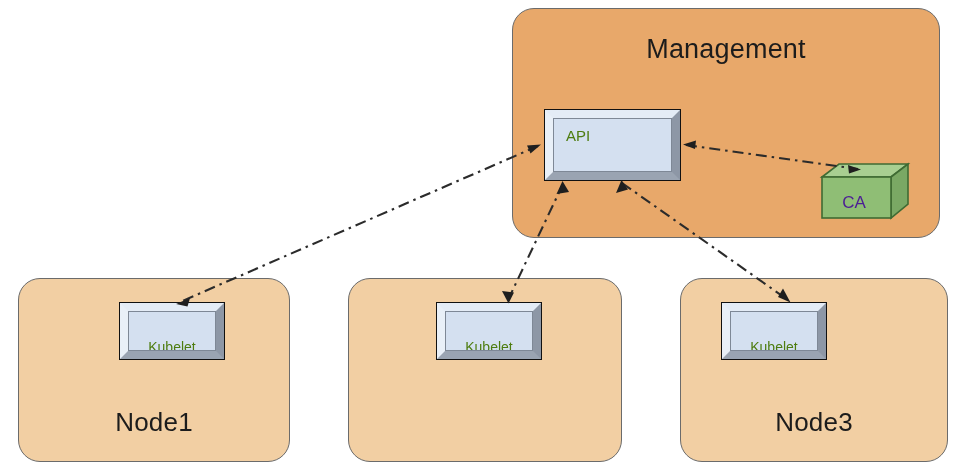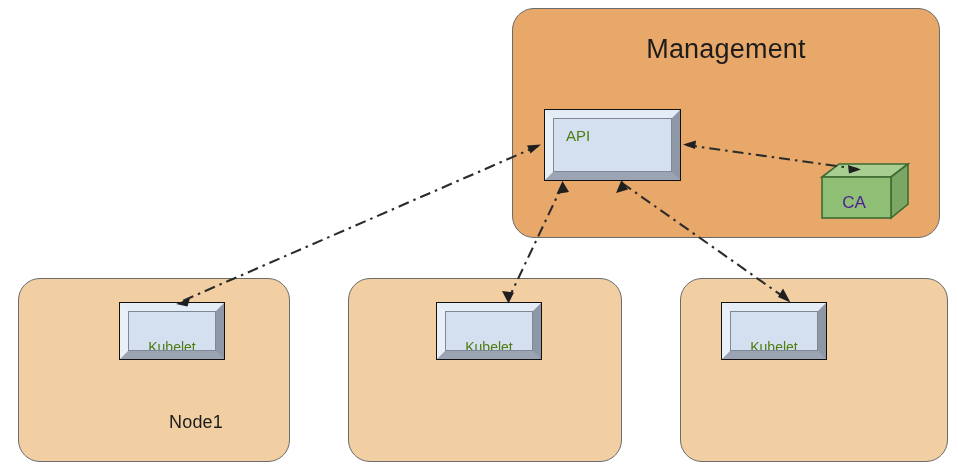--- a/index.html
+++ b/index.html
@@ -42,23 +42,22 @@
     letter-spacing: 0.2px;
     -webkit-font-smoothing: antialiased;
   }
   .mgmt-title {
     top: 24px;
     font-size: 27px;
     line-height: 32px;
   }
   .node-title {
     bottom: 24px;
-    font-size: 18px;
+    font-size: 26px;
     line-height: 30px;
-    margin-left: 42px;
   }
 
   
   .bevel-box {
     position: absolute;
     box-sizing: border-box;
     border: 1.5px solid #111111;
     background: #b9c2ce;
     padding: 4px;
   }
@@ -187,20 +186,21 @@
     </div>
   </div>
 
   <div class="group-box node" style="left:680px; top:278px; width:268px; height:184px;">
     <div class="bevel-box" style="left:40px; top:23px; width:106px; height:58px;">
       <div class="bevel-frame"></div>
       <div class="bevel-inner">
         <div class="bevel-label kubelet">Kubelet</div>
       </div>
     </div>
+    <div class="group-title node-title">Node3</div>
   </div>
 
   <svg id="connectors">
 
     <g>
       <line class="conn-line" x1="538" y1="146" x2="180" y2="302"></line>
 
       <polygon class="arrow-head" points="541,144.5 527,145.5 530.5,153.5"></polygon>
 
       <polygon class="arrow-head" points="176,304 190,298 187.5,306.5"></polygon>

